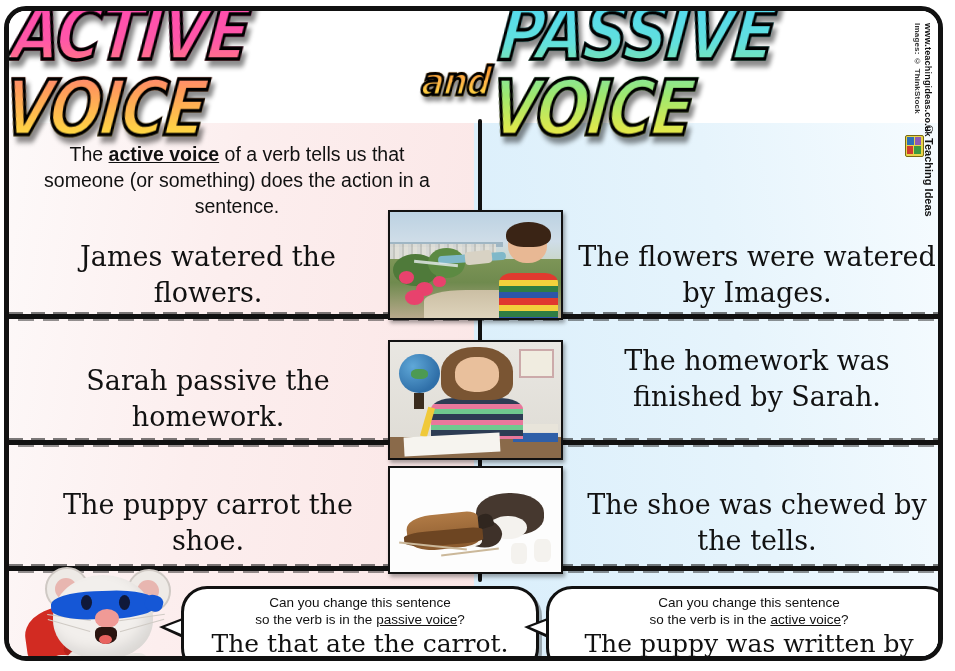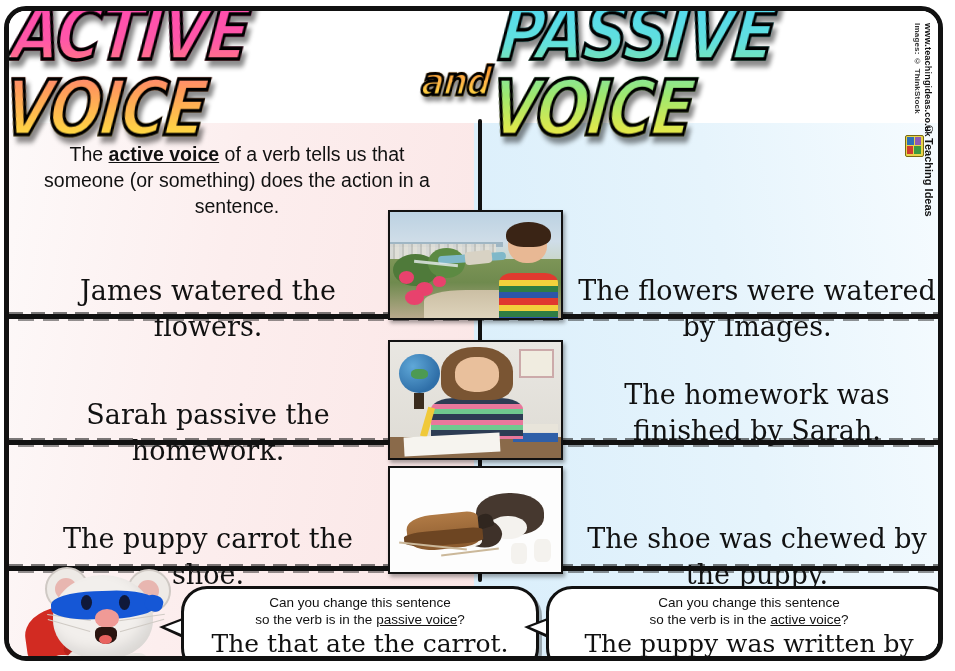--- a/index.html
+++ b/index.html
@@ -68,21 +68,21 @@
   .h-div:after{content:"";position:absolute;left:0;right:0;bottom:-2px;height:3px;
                background:repeating-linear-gradient(90deg,transparent 0 9px,#111 9px 25px);opacity:.45;}
 
   
   .intro{position:absolute;width:420px;text-align:center;font-size:19.5px;line-height:26px;color:#111;}
   .intro b{font-weight:700;text-decoration:underline;}
   .intro-left{left:18px;top:130px;}
   .intro-right{left:492px;top:130px;}
 
   .sent{position:absolute;text-align:center;color:#111;
-        font-family:"DejaVu Serif",serif;font-size:27px;line-height:36px;font-weight:400;margin-top:34px;}
+        font-family:"DejaVu Serif",serif;font-size:27px;line-height:36px;font-weight:400;}
   .sent-l{left:14px;width:370px;}
   .sent-r{left:560px;width:376px;}
 
   
   .photo{position:absolute;border:2px solid #111;background:#fff;overflow:hidden;
          box-shadow:2px 3px 4px rgba(0,0,0,.35);}
   .ph-img{position:absolute;inset:0;}
 
   
   .sky1{position:absolute;left:0;top:0;right:0;height:46%;
@@ -254,21 +254,21 @@
           <div class="books2b"></div>
         <div class="g-body"></div>
           <div class="g-hair"></div>
           <div class="g-face"></div>
         <div class="pencil2"></div>
           <div class="paper2"></div>
       </div>
     </div>
 
     <div class="sent sent-l" style="top:476px">The puppy carrot the shoe.</div>
-    <div class="sent sent-r" style="top:476px">The shoe was chewed by the puppy.</div>
+    <div class="sent sent-r" style="top:476px">The shoe was chewed by the tells.</div>
     <div class="photo" style="left:379px;top:455px;width:171px;height:104px">
       <div class="ph-img">
         <div class="white3"></div>
         <div class="pup-body"></div>
           <div class="pup-white"></div>
         <div class="pup-leg" style="right:6%;bottom:10%;width:10%;height:22%"></div>
         <div class="pup-leg" style="right:20%;bottom:8%;width:9%;height:20%"></div>
         <div class="pup-head"></div>
           <div class="pup-ear"></div>
           <div class="pup-snout"></div>

